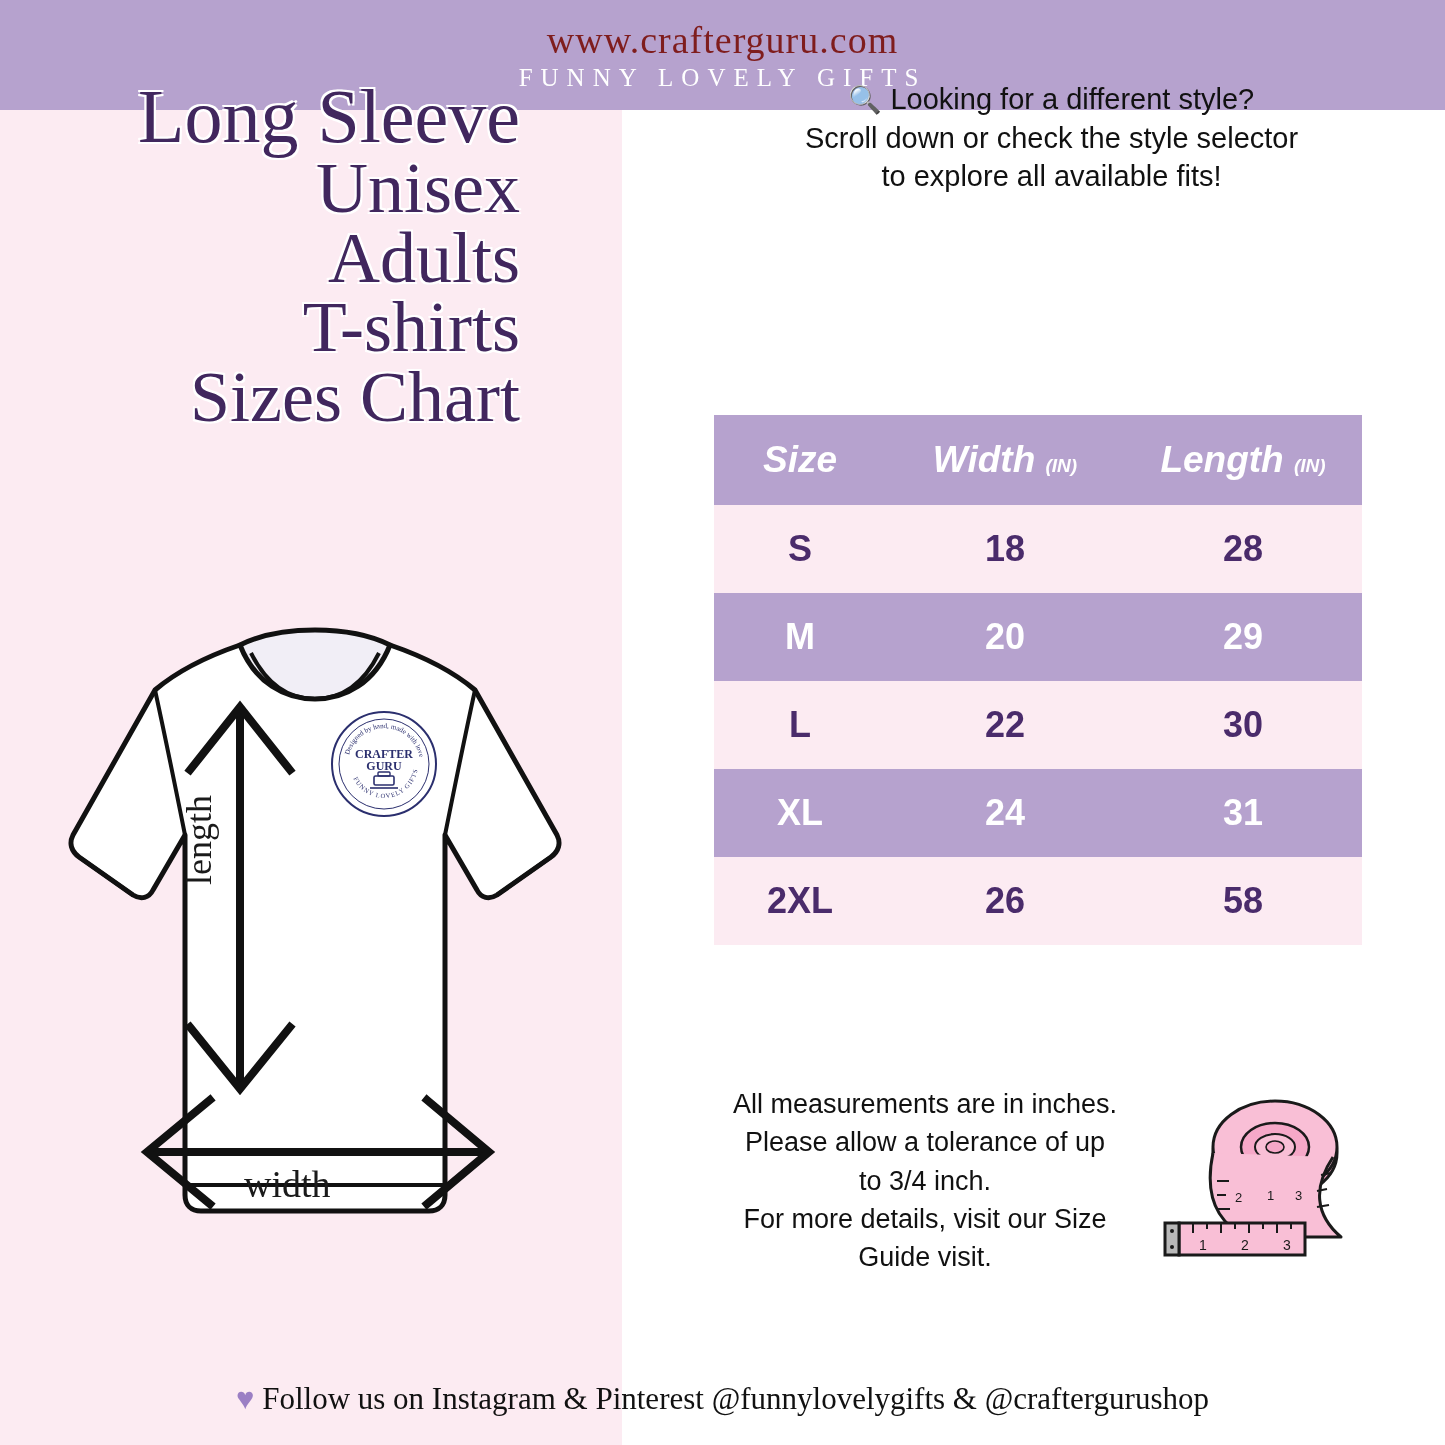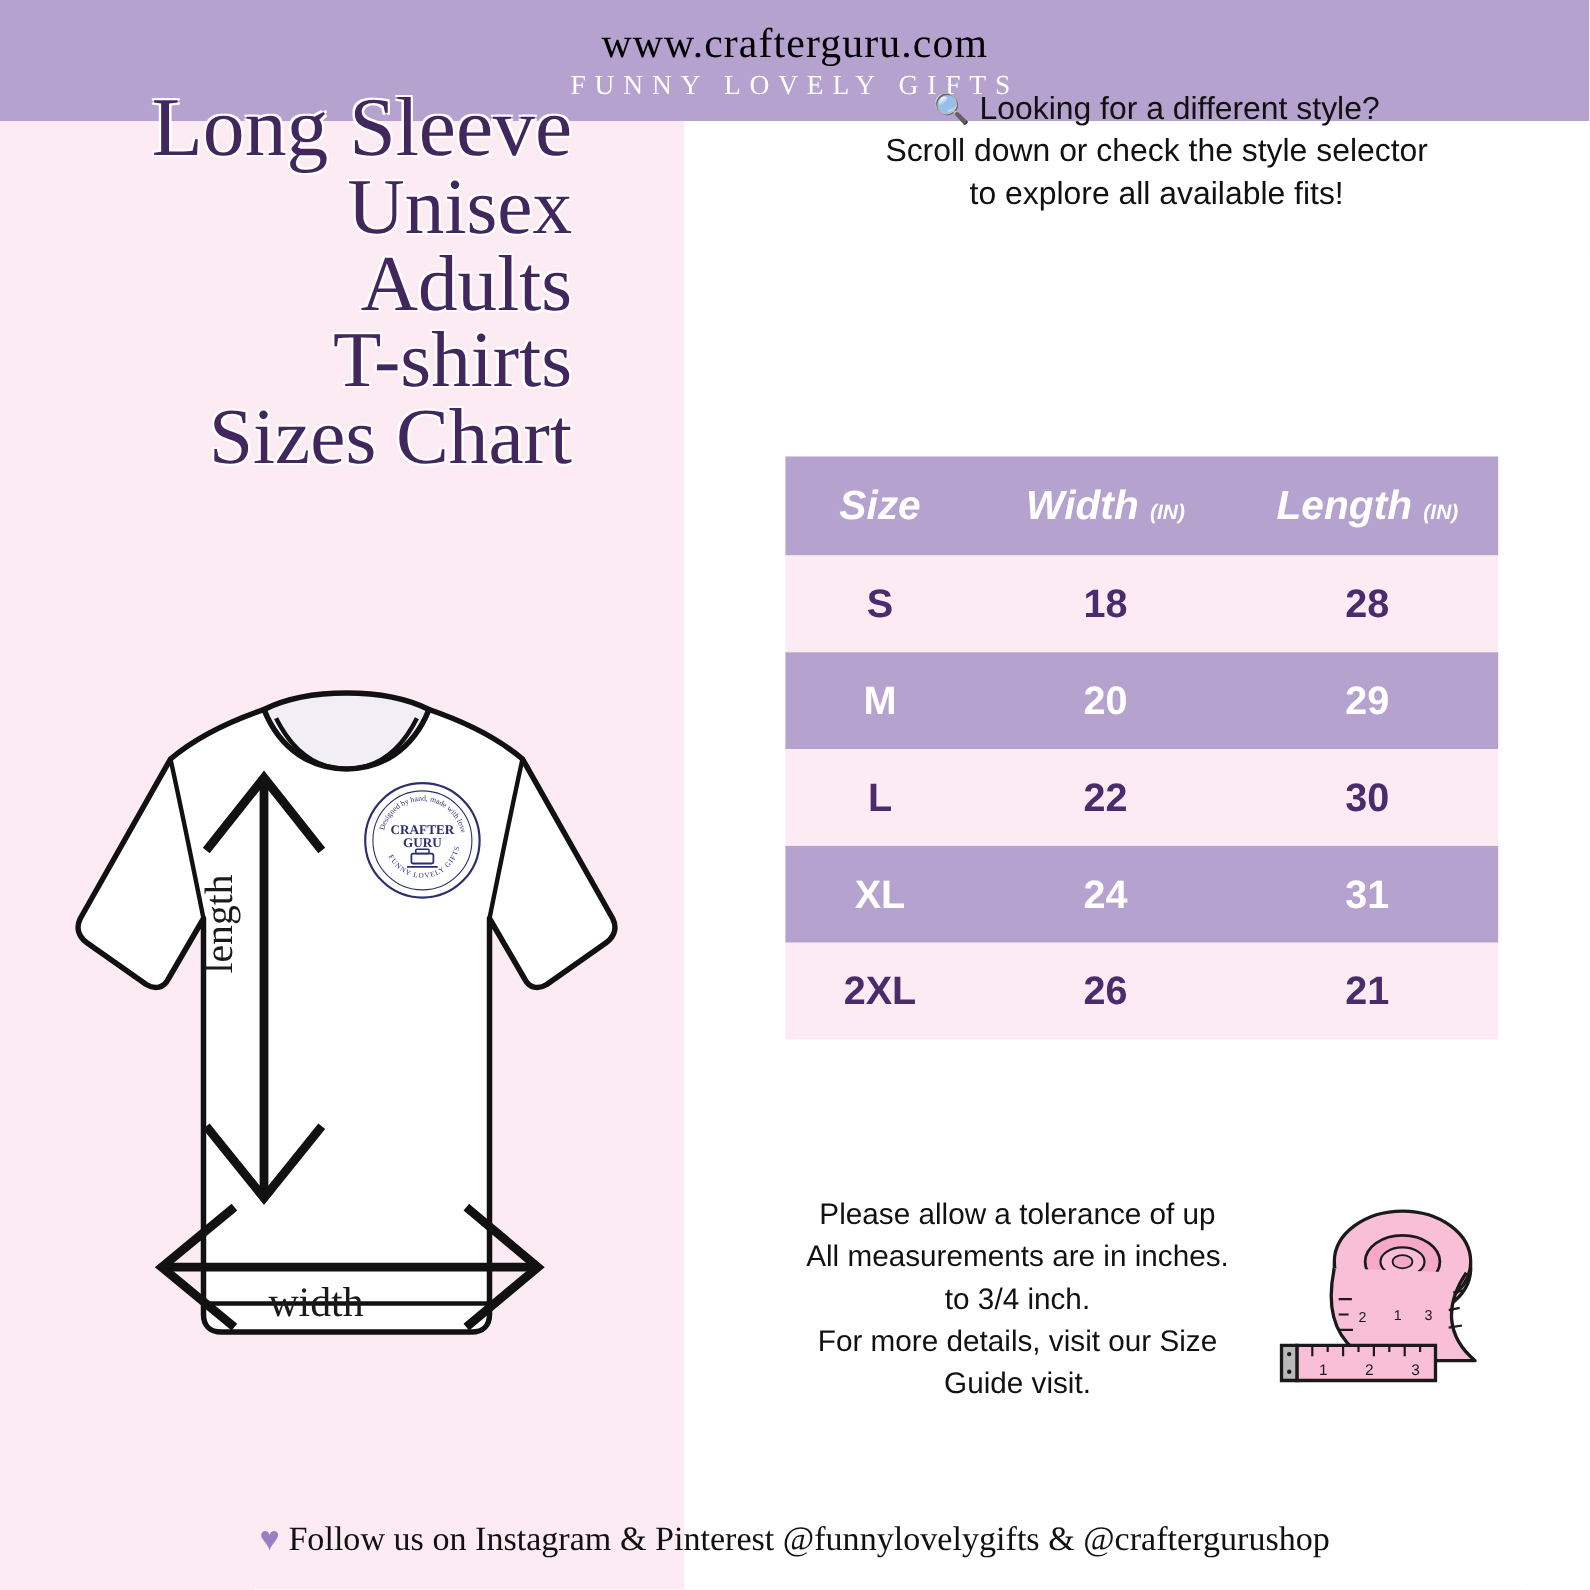--- a/index.html
+++ b/index.html
@@ -28,21 +28,21 @@
     background: #b6a2ce;
     display: flex;
     flex-direction: column;
     align-items: center;
     justify-content: center;
     gap: 2px;
   }
   .header-url {
     font-family: "Liberation Serif", serif;
     font-size: 38px;
-    color: #000000;
+    color: #7f1d1d;
     letter-spacing: 1px;
   }
   .header-tag {
     font-family: "Liberation Serif", serif;
     font-size: 25px;
     color: #ffffff;
     letter-spacing: 8px;
   }
   
   .left-panel {
@@ -304,27 +304,27 @@
 
     <div class="trow dark">
       <div class="cell c-size">XL</div>
       <div class="cell c-width">24</div>
       <div class="cell c-length">31</div>
     </div>
 
     <div class="trow light">
       <div class="cell c-size">2XL</div>
       <div class="cell c-width">26</div>
-      <div class="cell c-length">21</div>
+      <div class="cell c-length">58</div>
     </div>
   </div>
 
   <div class="note-bottom">
+    <div>All measurements are in inches.</div>
     <div>Please allow a tolerance of up</div>
-    <div>All measurements are in inches.</div>
     <div>to 3/4  inch.</div>
     <div>For more details, visit our Size</div>
     <div>Guide visit.</div>
   </div>
 
   <div class="tape">
     <svg width="215" height="180" viewBox="0 0 215 180" xmlns="http://www.w3.org/2000/svg">
 
       <ellipse cx="120" cy="58" rx="62" ry="46" fill="#f6a8c8" stroke="#1a1a1a" stroke-width="3"></ellipse>
       <ellipse cx="120" cy="52" rx="62" ry="46" fill="#f9bfd6" stroke="#1a1a1a" stroke-width="3"></ellipse>

